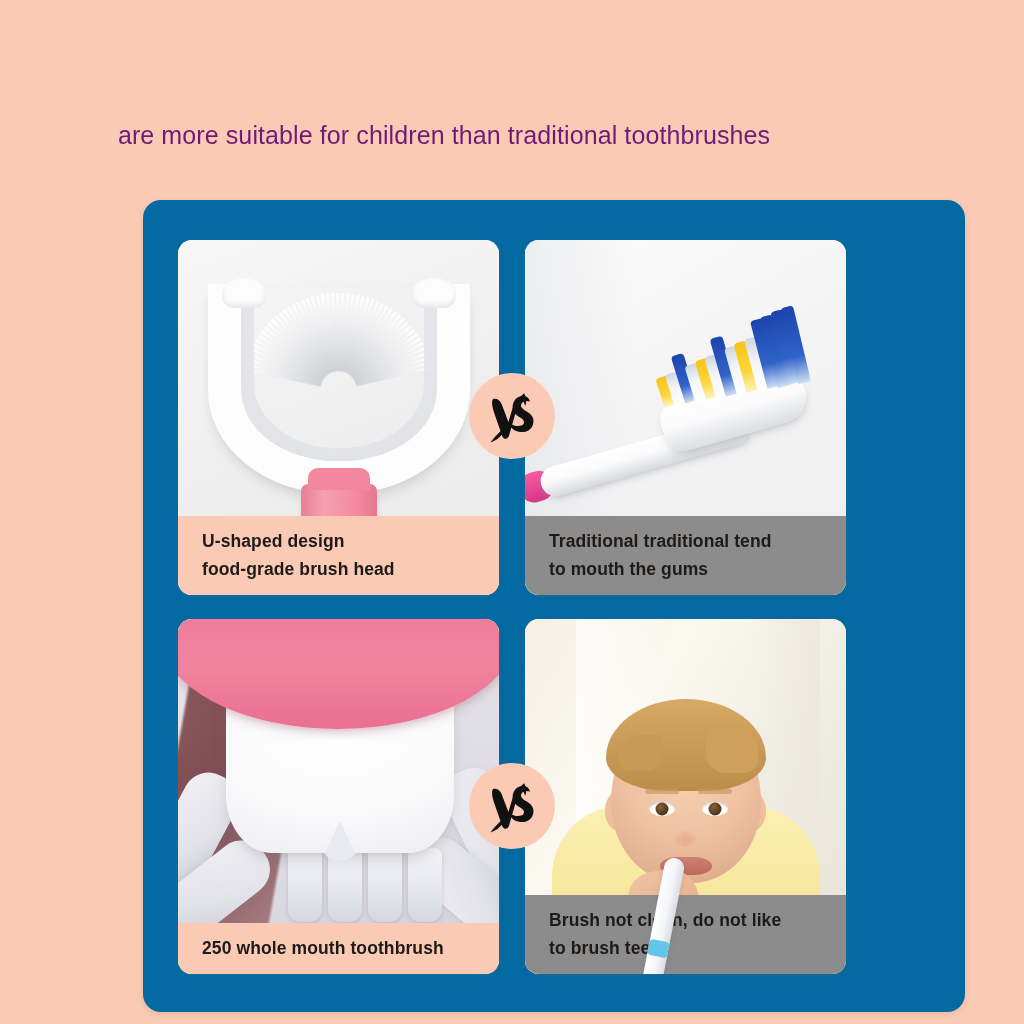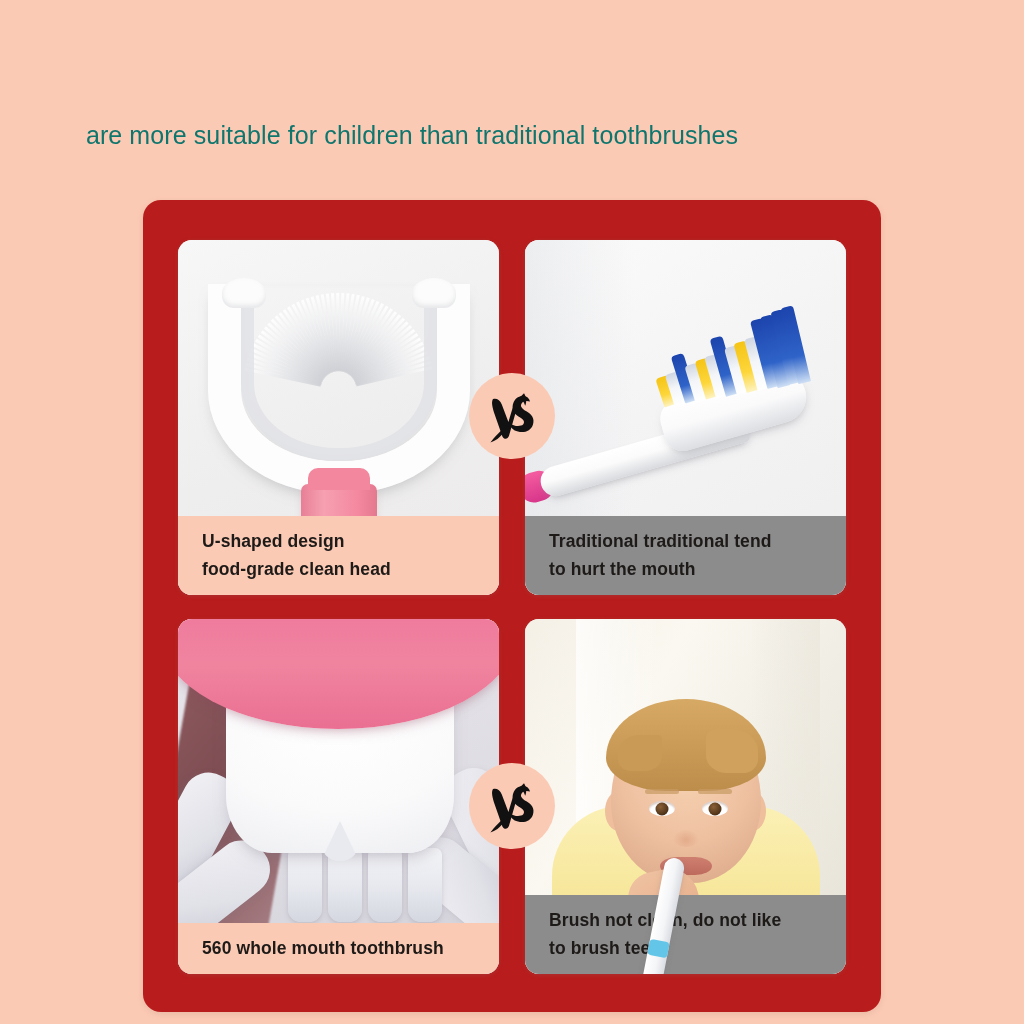--- a/index.html
+++ b/index.html
@@ -35,33 +35,34 @@
     letter-spacing: 0.2px;
     line-height: 36px;
   }
   .headline-2 {
     position: absolute;
     top: 120px;
     left: 0;
     width: 824px;
     font-size: 25px;
     font-weight: 400;
-    color: #0f766e;
+    color: #701a75;
     letter-spacing: 0.1px;
     line-height: 30px;
+    padding-left: 32px;
   }
 
   
   .card {
     position: absolute;
     left: 143px;
     top: 200px;
-    width: 738px;
+    width: 822px;
     height: 812px;
-    background: #b91c1c;
+    background: #0369a1;
     border-radius: 18px;
     box-shadow: 0 2px 6px rgba(150,110,95,0.18);
   }
 
   .grid {
     position: absolute;
     left: 35px;
     top: 40px;
     width: 668px;
     height: 734px;
@@ -476,21 +477,21 @@
         <div class="u-inner"></div>
         <div class="u-tip-l"></div>
         <div class="u-tip-r"></div>
       </div>
       <div class="handle">
         <div class="neck"></div>
         <div class="hole"></div>
       </div>
       <div class="caption peach">
         <span class="line">U-shaped design</span>
-        <span class="line">food-grade clean head</span>
+        <span class="line">food-grade brush head</span>
       </div>
     </div>
 
     <div class="panel">
       <div class="p2-bg"></div>
       <div class="tb">
         <div class="tb-handle-tip"></div>
         <div class="tb-handle"></div>
         <div class="tb-head"></div>
         <div id="tuft-host">
@@ -505,39 +506,39 @@
             <div class="tuft yellow" style="left: 223.2px; bottom: 109.2px; height: 50.8px; transform: rotate(0.8deg);"></div>
             <div class="tuft white" style="left: 233.6px; bottom: 108.1px; height: 53.4px; transform: rotate(1.15deg);"></div>
             <div class="tuft blue" style="left: 244px; bottom: 107px; height: 70px; transform: rotate(1.5deg);"></div>
             <div class="tuft blue" style="left: 254.4px; bottom: 105.9px; height: 72.6px; transform: rotate(1.85deg);"></div>
             <div class="tuft blue" style="left: 264.8px; bottom: 104.8px; height: 75.2px; transform: rotate(2.2deg);"></div>
             <div class="tuft blue" style="left: 275.2px; bottom: 103.7px; height: 77.8px; transform: rotate(2.55deg);"></div>
           </div>
       </div>
       <div class="caption gray">
         <span class="line">Traditional traditional tend</span>
-        <span class="line">to hurt the mouth</span>
+        <span class="line">to mouth the gums</span>
       </div>
     </div>
 
     <div class="panel">
       <div class="p3-bg"></div>
       <div class="p3-side-l"></div>
       <div class="finger" style="left:-14px;  top:150px; transform:rotate(28deg);"></div>
       <div class="finger" style="left:6px;    top:208px; transform:rotate(52deg);"></div>
       <div class="finger" style="right:-18px; top:146px; transform:rotate(-26deg);"></div>
       <div class="finger" style="right:2px;   top:206px; transform:rotate(-50deg);"></div>
       <div class="tooth" style="left:110px;"></div>
       <div class="tooth" style="left:150px;"></div>
       <div class="tooth" style="left:190px;"></div>
       <div class="tooth" style="left:230px;"></div>
       <div class="p3-white-body"></div>
       <div class="p3-pink-cap"></div>
       <div class="caption peach">
-        <span class="line">560 whole mouth toothbrush</span>
+        <span class="line">250 whole mouth toothbrush</span>
       </div>
     </div>
 
     <div class="panel">
       <div class="p4-bg"></div>
       <div class="kid-shirt"></div>
       <div class="kid-neck"></div>
       <div class="kid-ear l"></div>
       <div class="kid-ear r"></div>
       <div class="kid-head"></div>

